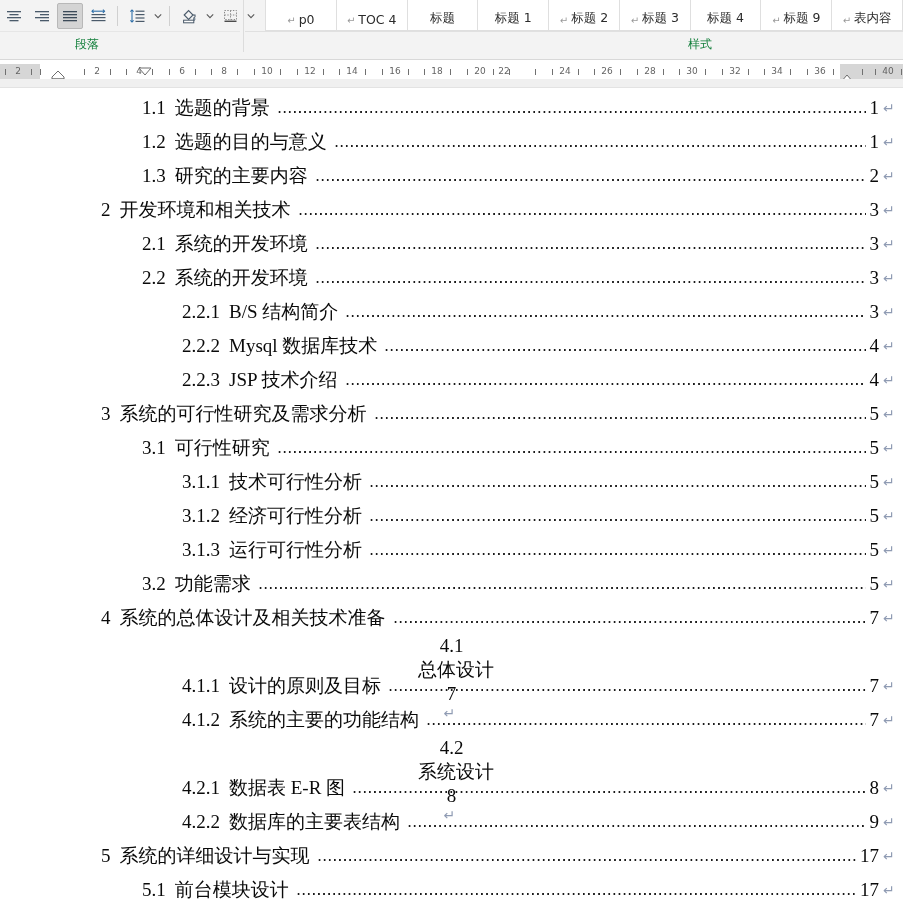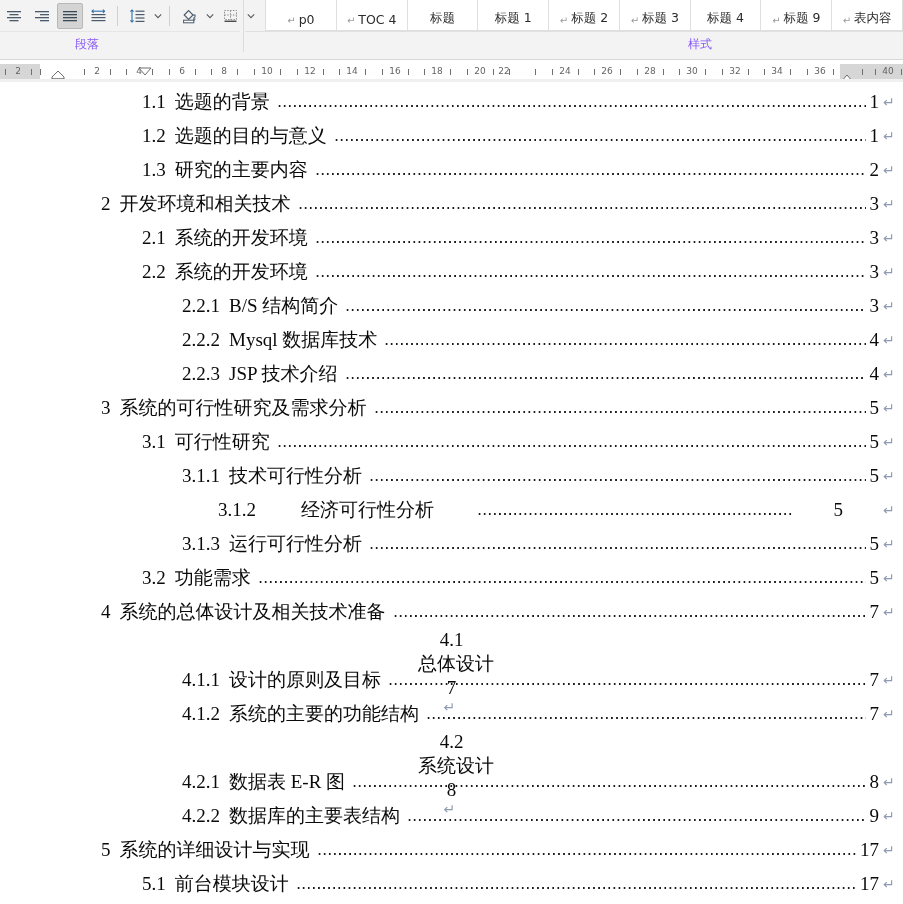--- a/index.html
+++ b/index.html
@@ -81,21 +81,21 @@
   
   .group-label-row {
     position: absolute;
     left: 0; top: 32px;
     width: 903px;
     height: 27px;
   }
   .group-label {
     position: absolute;
     font-size: 12px;
-    color: #8b5cf6;
+    color: #15803d;
     top: 4px;
     font-family: "DejaVu Sans", "Liberation Sans", sans-serif;
   }
   #para-label { left: 75px; }
   #styles-label { left: 688px; }
 
   .dialog-launcher {
     position: absolute;
     left: 231px;
     top: 44px;
@@ -212,21 +212,21 @@
     position: absolute;
     left: 0; top: 19px;
     width: 903px;
     height: 8px;
     background: #f0f0f0;
   }
 
   
   .doc {
     position: absolute;
-    left: 0; top: 82px;
+    left: 0; top: 88px;
     width: 903px;
     height: 816px;
     background: #ffffff;
     overflow: hidden;
   }
 
   .toc-line {
     position: absolute;
     left: 0;
     width: 903px;
@@ -634,21 +634,21 @@
         <span class="toc-pilcrow">↵</span>
       </div>
       <div class="toc-line" style="top: 377px;">
         <div style="width: 182px; flex: 0 0 auto;"></div>
         <span class="toc-num">3.1.1</span>
         <span class="toc-title">技术可行性分析</span>
         <span class="toc-leader"></span>
         <span class="toc-page">5</span>
         <span class="toc-pilcrow">↵</span>
       </div>
-      <div class="toc-line" style="top: 411px; gap: 36px;">
+      <div class="toc-line" style="top: 411px;">
         <div style="width: 182px; flex: 0 0 auto;"></div>
         <span class="toc-num">3.1.2</span>
         <span class="toc-title">经济可行性分析</span>
         <span class="toc-leader"></span>
         <span class="toc-page">5</span>
         <span class="toc-pilcrow">↵</span>
       </div>
       <div class="toc-line" style="top: 445px;">
         <div style="width: 182px; flex: 0 0 auto;"></div>
         <span class="toc-num">3.1.3</span>

